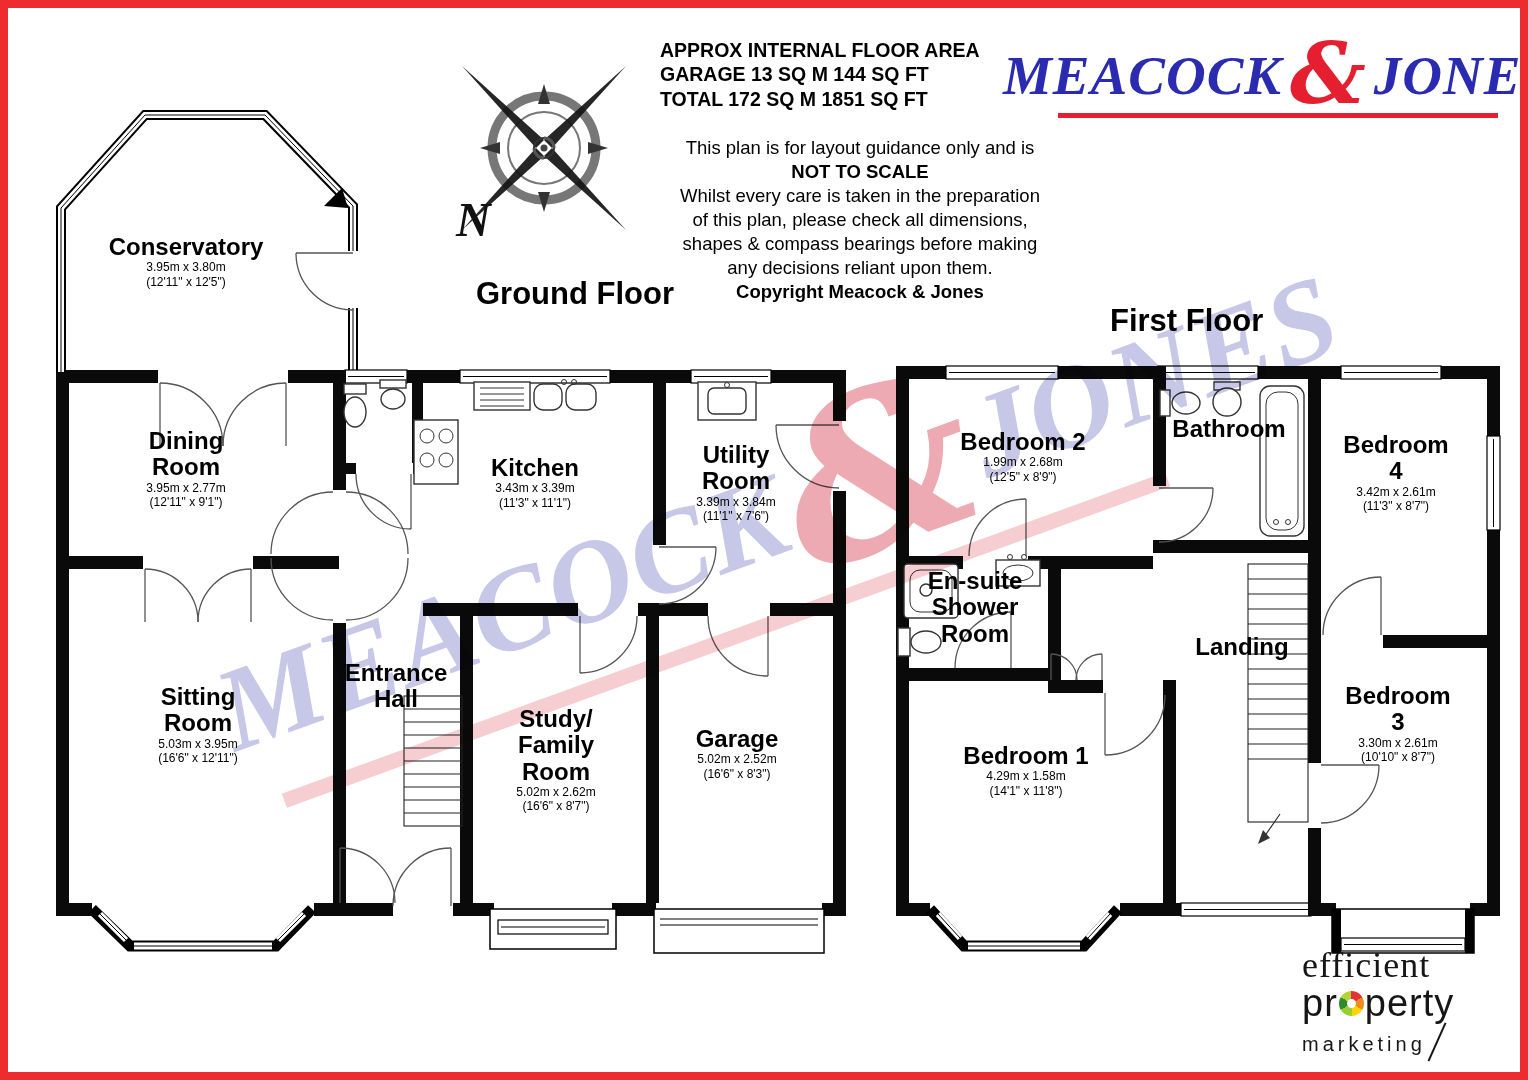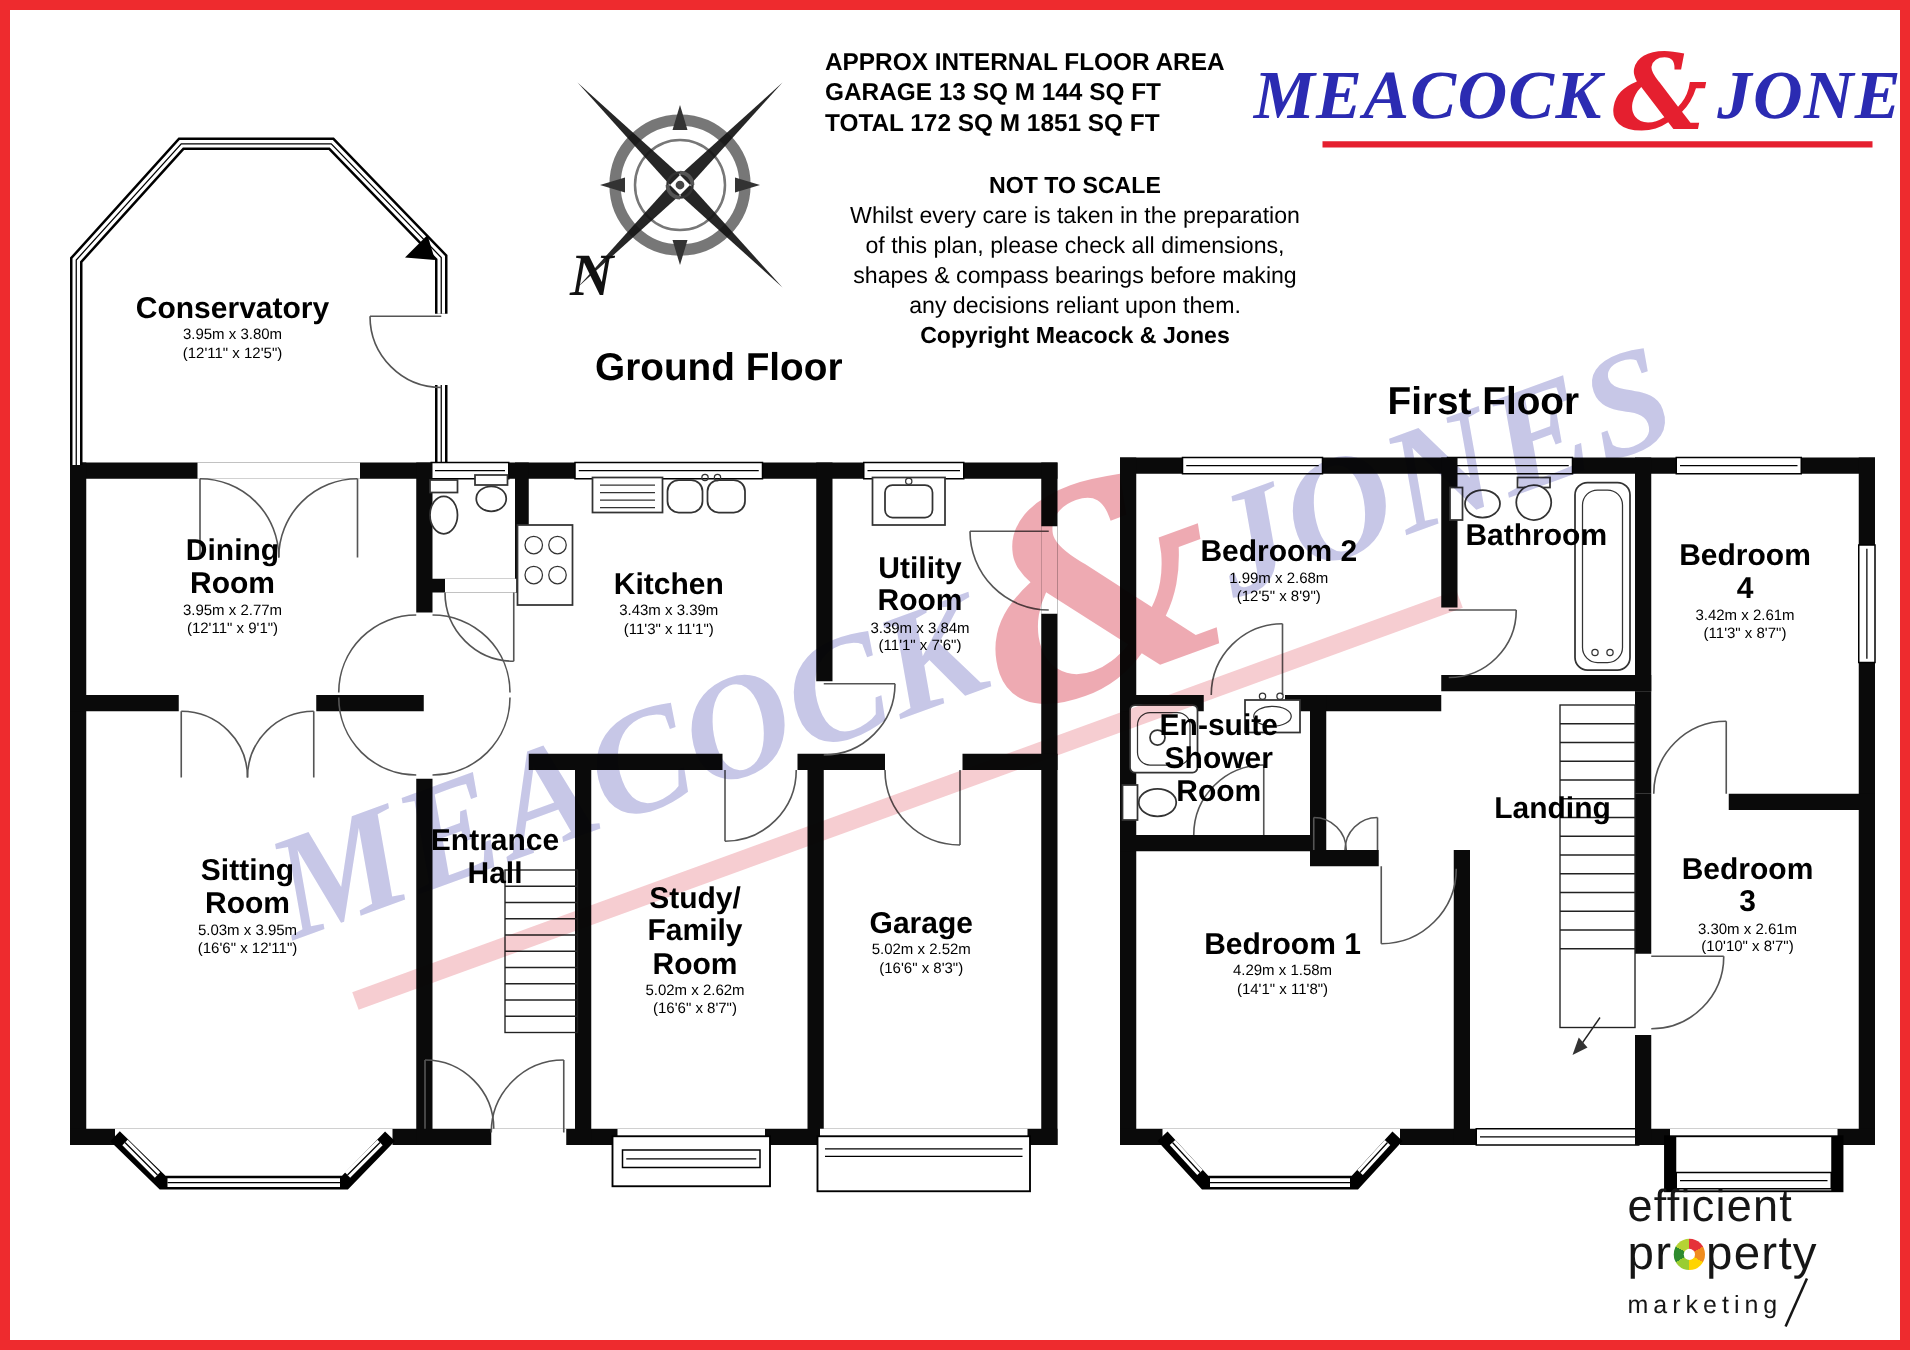--- a/index.html
+++ b/index.html
@@ -46,21 +46,21 @@
              mix-blend-mode:multiply;opacity:.5;white-space:nowrap;
              font-family:"Liberation Serif",serif;font-style:italic;font-weight:bold;}
   .wm-word{font-size:118px;color:#8f8fd0;letter-spacing:2px;}
   .wm-amp{font-family:"DejaVu Serif",serif;font-size:215px;color:#dd5566;
           vertical-align:-30px;line-height:0;}
   .wm-line{position:absolute;left:718px;top:632px;width:940px;height:15px;
            background:#eea4ab;z-index:3;pointer-events:none;mix-blend-mode:multiply;opacity:.55;
            transform:translate(-50%,-50%) rotate(-20deg);}
   
   .epm{position:absolute;left:1294px;top:936px;z-index:4;color:#161616;}
-  .epm-l1{font-size:36px;letter-spacing:1px;}
+  .epm-l1{font-size:36px;letter-spacing:1px;font-family:Liberation Serif, serif;}
   .epm-l2{font-size:38px;letter-spacing:1px;display:flex;align-items:center;margin-top:-4px;}
   .pin{width:25px;height:25px;border-radius:50%;margin:0 1px;position:relative;flex:0 0 auto;
        background:conic-gradient(#e53238 0 60deg,#f08c1e 60deg 120deg,#ffd400 120deg 180deg,
                   #9acd32 180deg 240deg,#2e8b2e 240deg 300deg,#b5d334 300deg 360deg);}
   .pin::after{content:"";position:absolute;inset:8px;background:#fff;border-radius:50%;}
   .epm-l3{font-size:20px;letter-spacing:4px;margin-top:2px;display:flex;align-items:center;}
   .epm-slash{display:inline-block;width:26px;height:34px;position:relative;}
   .epm-slash::after{content:"";position:absolute;left:10px;top:-6px;width:2px;height:42px;
                     background:#161616;transform:rotate(24deg);}
 </style>
@@ -427,20 +427,21 @@
     </div>
   </div>
 
   <div class="floor-area">
     <div>APPROX INTERNAL FLOOR AREA</div>
     <div>GARAGE 13 SQ M 144 SQ FT</div>
     <div>TOTAL 172 SQ M 1851 SQ FT</div>
   </div>
 
   <div class="disclaimer">
+    <div>This plan is for layout guidance only and is</div>
     <div class="b">NOT TO SCALE</div>
     <div>Whilst every care is taken in the preparation</div>
     <div>of this plan, please check all dimensions,</div>
     <div>shapes &amp; compass bearings before making</div>
     <div>any decisions reliant upon them.</div>
     <div class="b">Copyright Meacock &amp; Jones</div>
   </div>
 
   <div class="brand-logo">
     <div class="brand-row">

